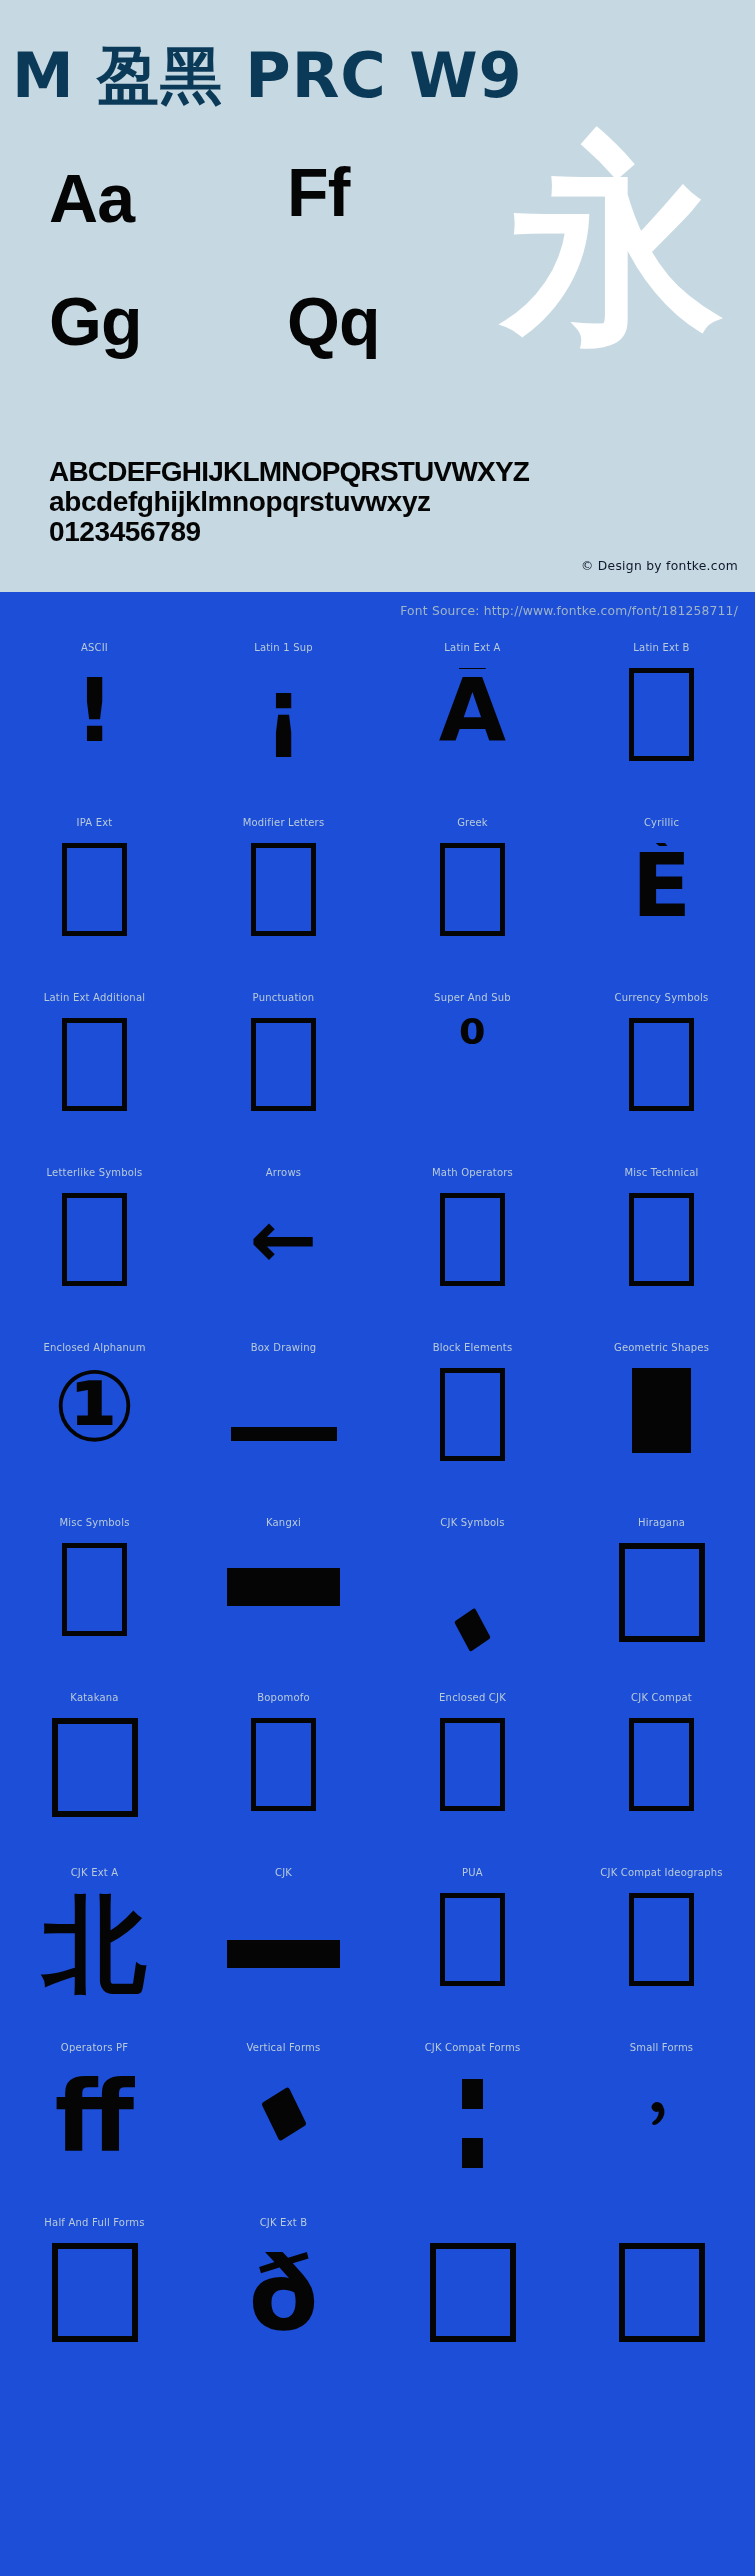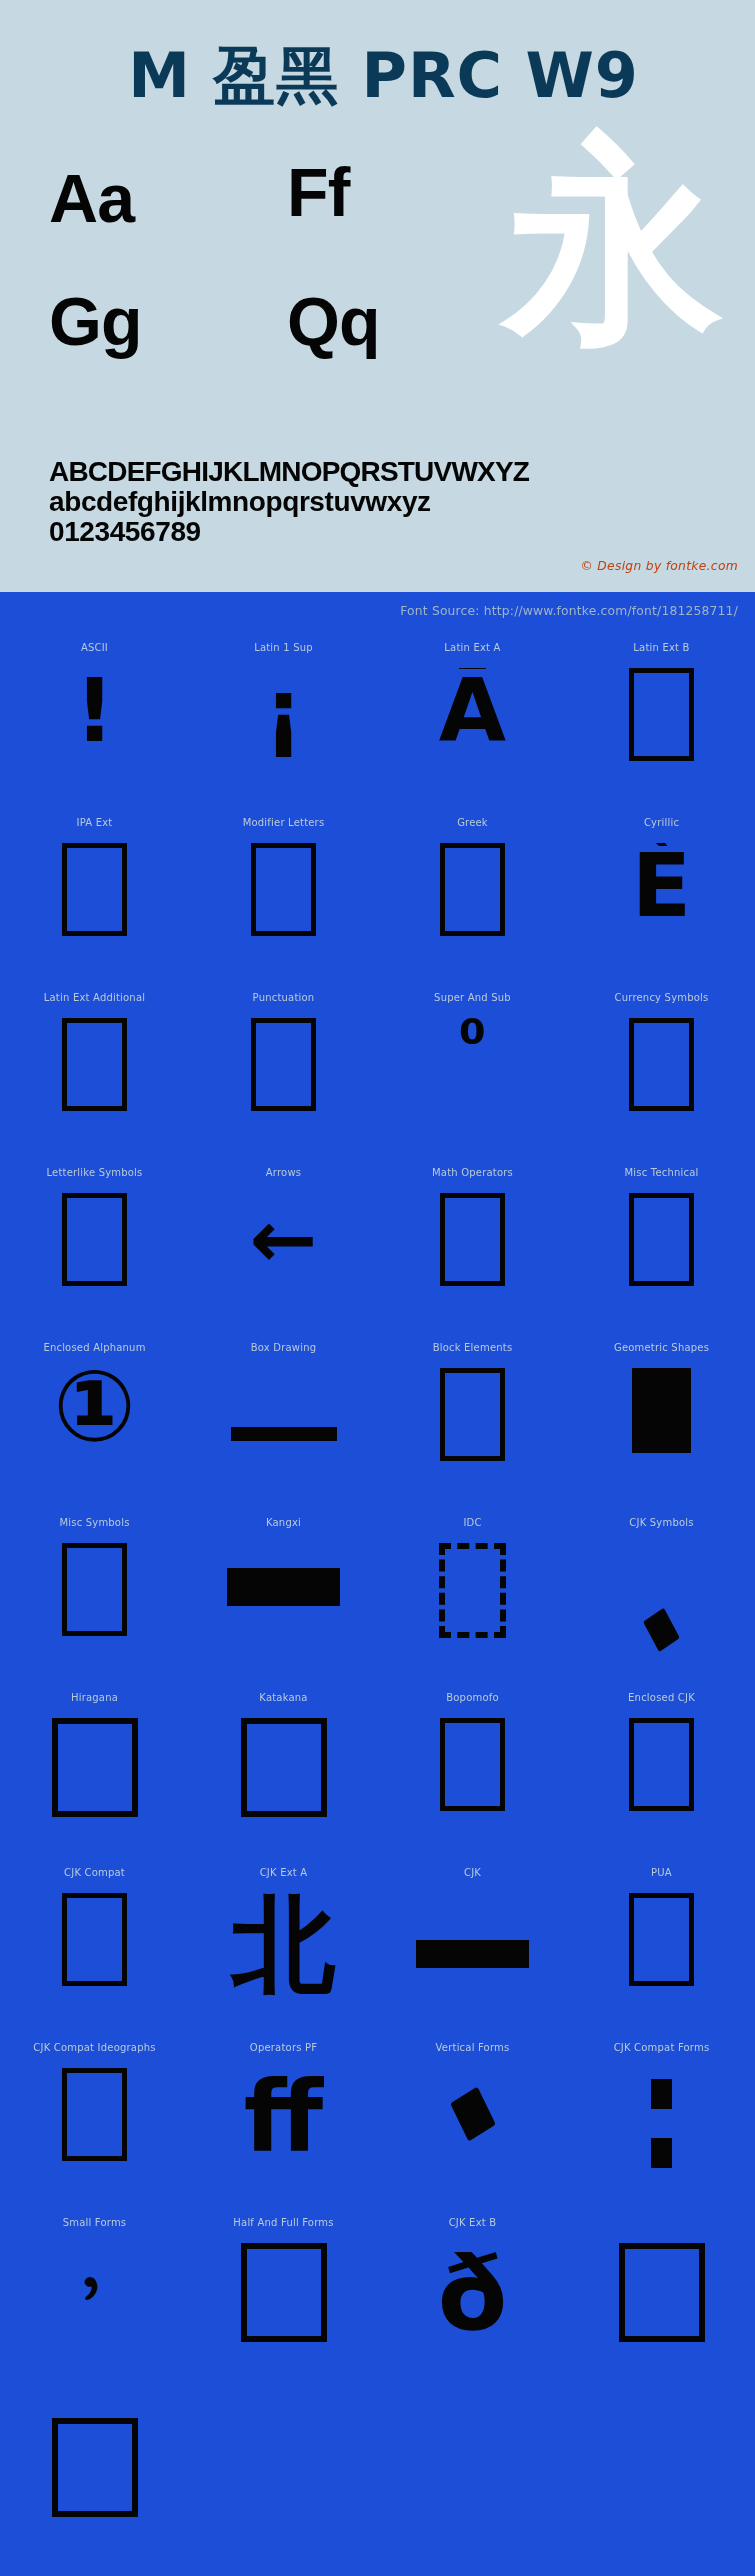--- a/index.html
+++ b/index.html
@@ -15,21 +15,21 @@
   #header {
     position:relative;
     width:755px; height:592px;
     background:#c6d8e1;
     overflow:hidden;
   }
 
   #font-title {
     position:absolute;
     left:12px; right:0; top:34px;
-    text-align:center;
+    text-align:left;
     font-size:62px;
     font-weight:bold;
     color:#0b3a58;
     letter-spacing:0.9px;
     white-space:nowrap;
     font-family:"DejaVu Sans","Liberation Sans",sans-serif;
   }
 
   #specimen-grid {
     position:absolute;
@@ -66,24 +66,23 @@
     font-weight:bold;
     font-family:"Liberation Sans",sans-serif;
   }
   .alpha-line { font-size:28px; line-height:1.07; letter-spacing:-0.4px; white-space:nowrap; }
   .alpha-line.upper { letter-spacing:-0.8px; }
 
   #copyright {
     position:absolute;
     right:17px; top:559px;
     font-size:12.3px;
-    color:#c2410c;
+    color:#0f172a;
     font-family:"DejaVu Sans","Liberation Sans",sans-serif;
     letter-spacing:0.3px;
-    font-style:italic;
   }
 
   
   #body-panel {
     position:relative;
     width:755px; height:1984px;
     background:#1d4ed8;
     overflow:hidden;
   }
 
@@ -358,24 +357,20 @@
       </div>
       <div class="block-cell">
         <div class="block-label">Misc Symbols</div>
         <div class="block-glyph tofu"></div>
       </div>
       <div class="block-cell">
         <div class="block-label">Kangxi</div>
         <div class="block-glyph bar"></div>
       </div>
       <div class="block-cell">
-        <div class="block-label">IDC</div>
-        <div class="block-glyph tofu tofu-dashed"></div>
-      </div>
-      <div class="block-cell">
         <div class="block-label">CJK Symbols</div>
         <div class="block-glyph diamond-sm"></div>
       </div>
       <div class="block-cell">
         <div class="block-label">Hiragana</div>
         <div class="block-glyph tofu-wide"></div>
       </div>
       <div class="block-cell">
         <div class="block-label">Katakana</div>
         <div class="block-glyph tofu-wide"></div>

